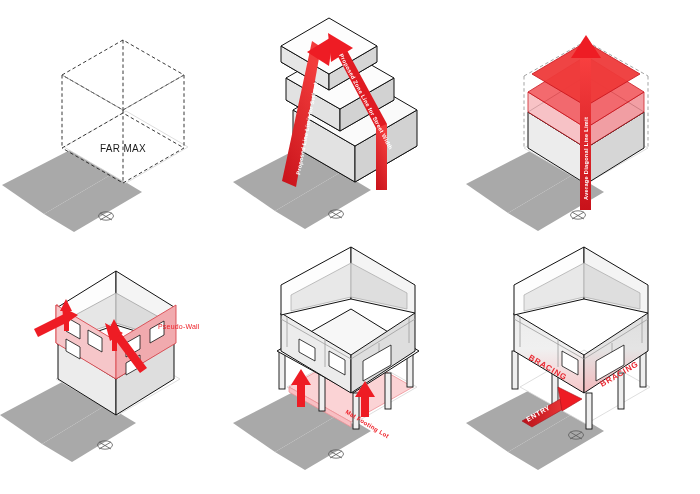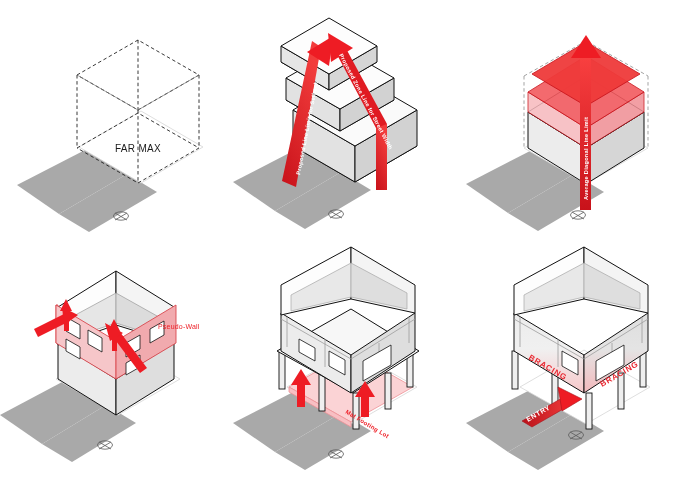--- a/index.html
+++ b/index.html
@@ -24,21 +24,21 @@
     position: absolute;
     width: 233px;
     height: 247px;
   }
   .panel svg {
     display: block;
     width: 100%;
     height: 100%;
     overflow: visible;
   }
-  .p1 { left: 17px;   top: 0px; }
+  .p1 { left: 2px;   top: 0px; }
   .p2 { left: 233px; top: 0px; }
   .p3 { left: 466px; top: 0px; }
   .p4 { left: 0px;   top: 247px; }
   .p5 { left: 233px; top: 247px; }
   .p6 { left: 466px; top: 247px; }
 
   .lbl-dark {
     font-family: "Liberation Sans", sans-serif;
     font-size: 10px;
     fill: #1a1a1a;

